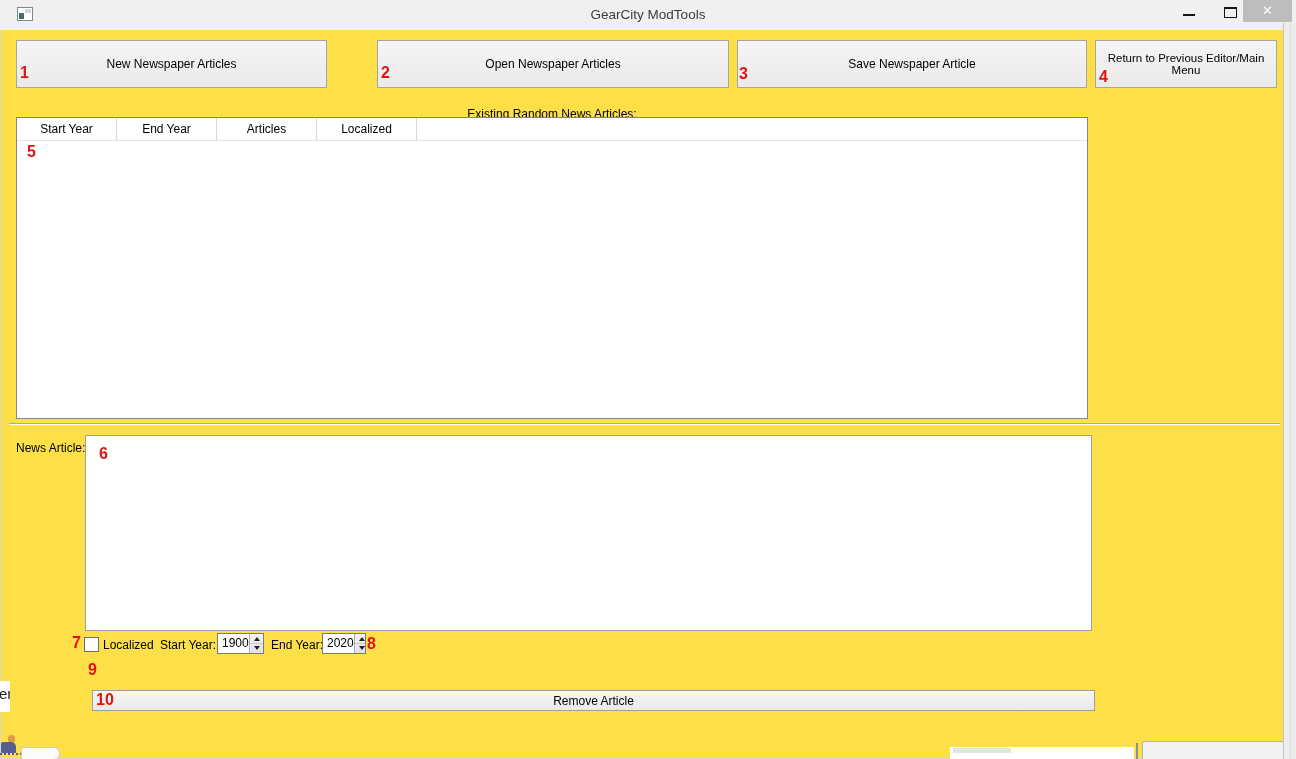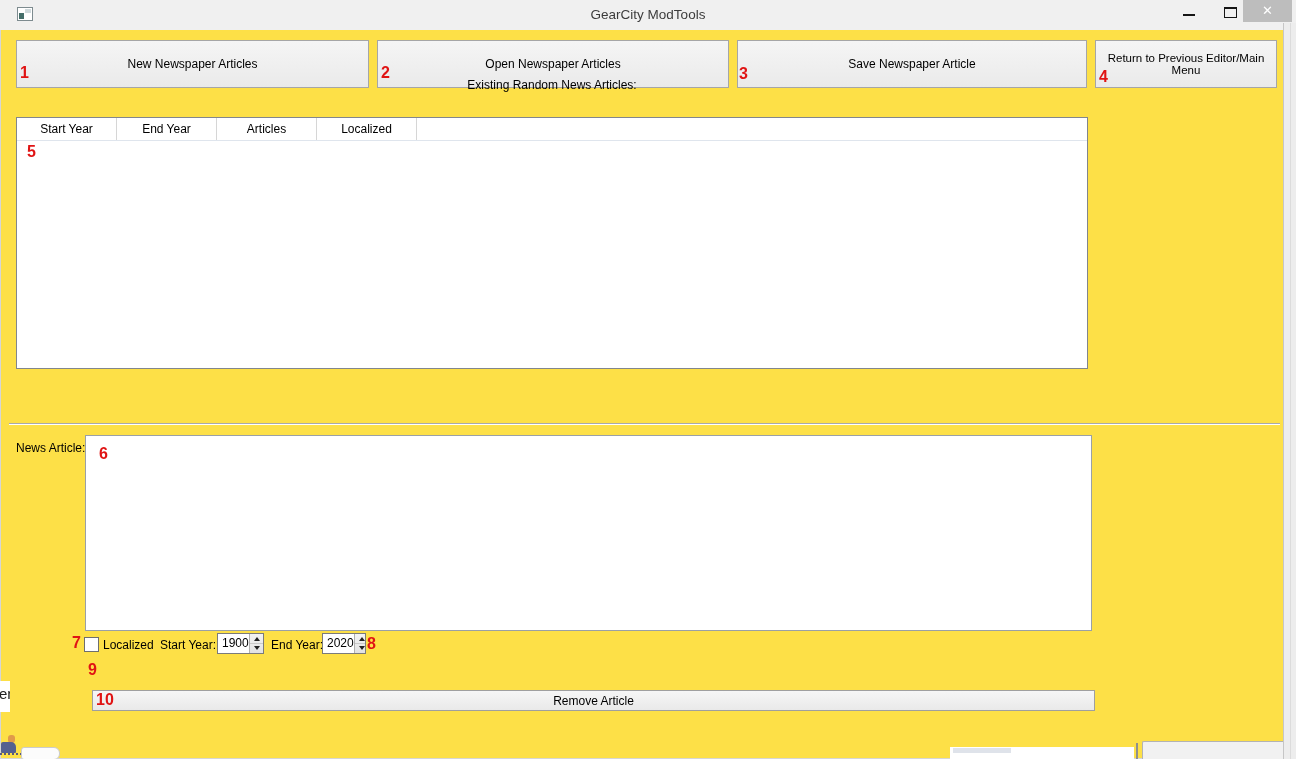--- a/index.html
+++ b/index.html
@@ -17,28 +17,28 @@
   .min-glyph{position:absolute;left:13px;top:14px;width:12px;height:2px;background:#151515;}
   .max-btn{position:absolute;left:1216px;top:0;width:40px;height:24px;}
   .max-glyph{position:absolute;left:8px;top:7px;width:11px;height:8px;border:1px solid #151515;border-top-width:2px;}
   .close-btn{position:absolute;left:1243px;top:0;width:49px;height:22px;background:#bdbdbd;color:#fff;
              font-size:13px;text-align:center;line-height:22px;}
 
   
   .pushbtn{position:absolute;top:40px;height:48px;background:linear-gradient(#f5f5f5,#eaeaea);
            border:1px solid #a6a6a6;font-size:12px;display:flex;align-items:center;justify-content:center;
            box-sizing:border-box;text-align:center;}
-  .btn-new{left:16px;width:353px;}
+  .btn-new{left:16px;width:311px;}
   .btn-open{left:377px;width:352px;}
   .btn-save{left:737px;width:350px;}
   .btn-return{left:1095px;width:182px;font-size:11.5px;text-align:center;}
 
   
-  .list-heading{position:absolute;left:16px;top:78px;width:1072px;text-align:center;font-size:12px;}
-  .articles-table{position:absolute;left:16px;top:117px;width:1072px;height:252px;background:#fff;
+  .list-heading{position:absolute;left:16px;top:107px;width:1072px;text-align:center;font-size:12px;}
+  .articles-table{position:absolute;left:16px;top:117px;width:1072px;height:302px;background:#fff;
                   border:1px solid #82868c;box-sizing:border-box;}
   .thead{display:flex;height:22px;border-bottom:1px solid #dfe5ed;background:#fff;}
   .th{width:100px;text-align:center;font-size:12px;line-height:22px;border-right:1px solid #d6d6d6;box-sizing:border-box;}
   .th-fill{flex:1;border-right:none;}
   .tbody{position:absolute;left:0;top:23px;right:0;bottom:0;background:#fff;}
 
   
   .hsep{position:absolute;left:9px;top:423px;width:1271px;height:0;
         border-top:1px solid #a9a9a9;border-bottom:1px solid #ffffff;}
 

